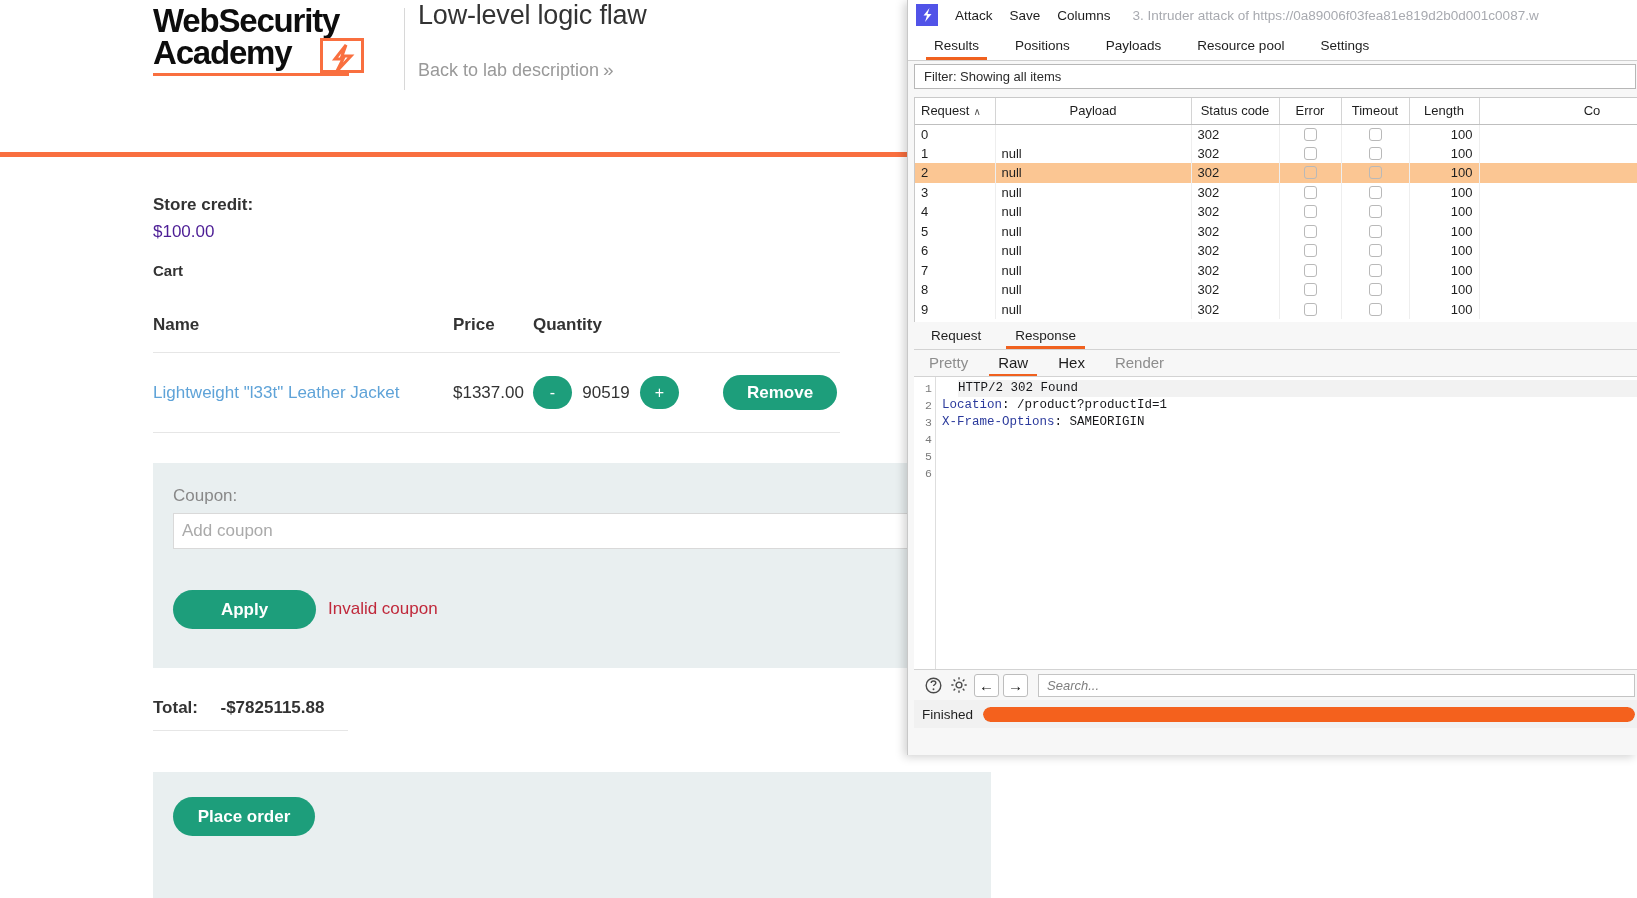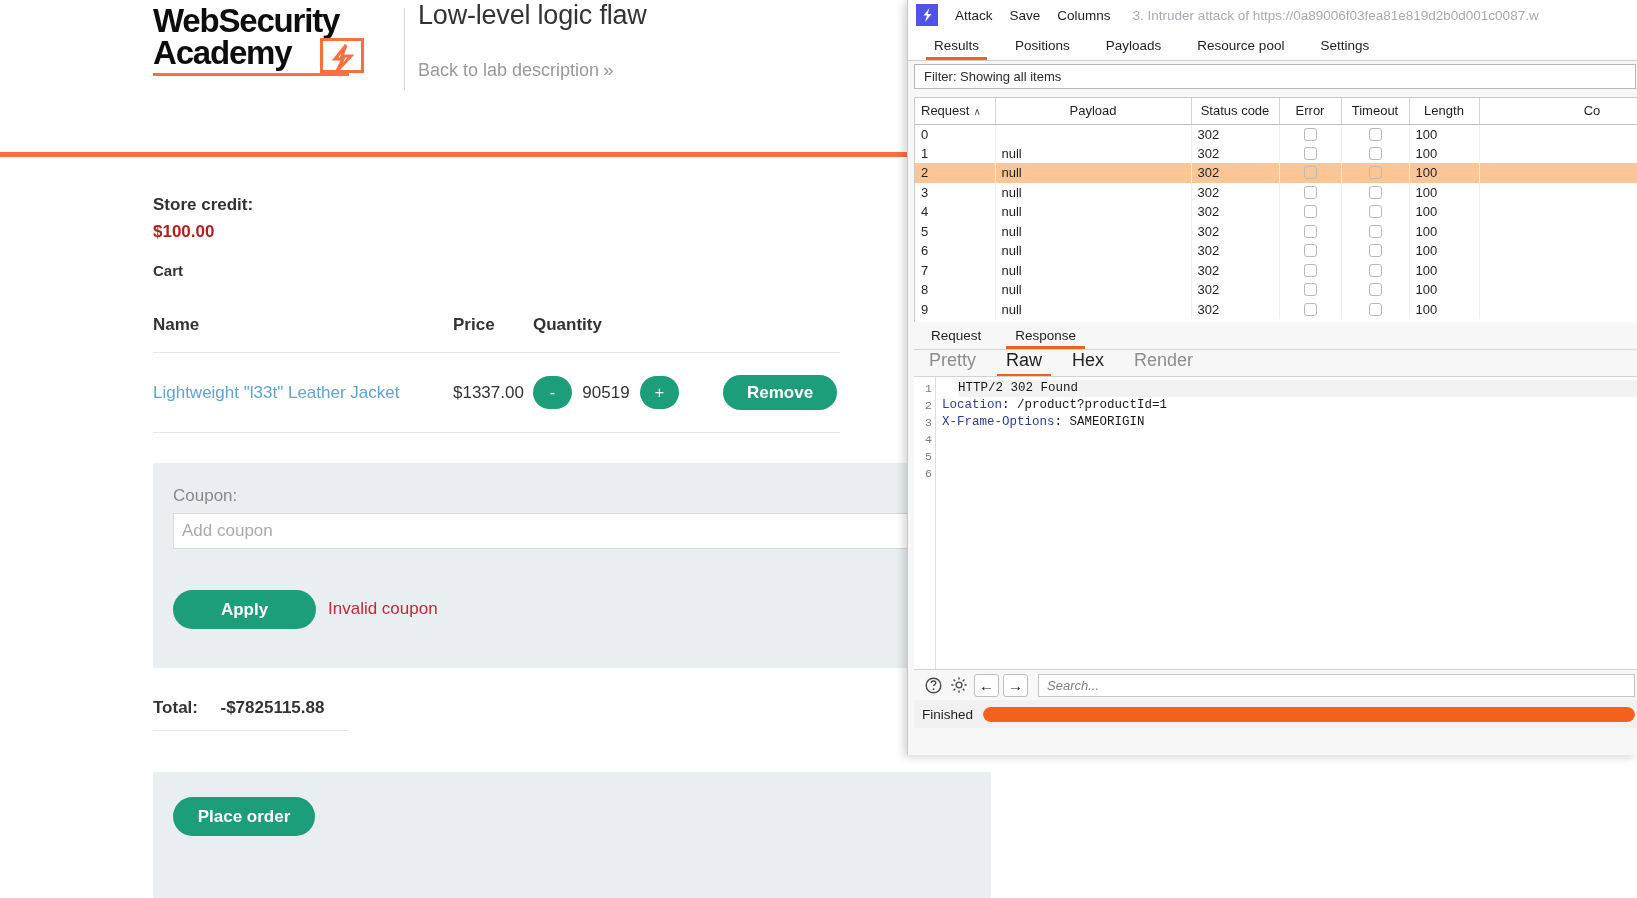--- a/index.html
+++ b/index.html
@@ -56,21 +56,21 @@
     position: absolute; left: 0; top: 152px; width: 100%; height: 5px;
     background: #f96f3f;
   }
 
   .store-credit-label {
     position: absolute; left: 153px; top: 195px;
     font-size: 17px; font-weight: bold; color: #333;
   }
   .store-credit-value {
     position: absolute; left: 153px; top: 222px;
-    font-size: 17px; font-weight: bold; color: #b91c1c;
+    font-size: 17px; font-weight: normal; color: #4c1d95;
   }
   .cart-heading {
     position: absolute; left: 153px; top: 262px;
     font-size: 15px; font-weight: bold; color: #333;
   }
 
   #cart-table {
     position: absolute; left: 153px; top: 315px; width: 687px;
     border-collapse: collapse;
   }
@@ -202,21 +202,21 @@
   table.res th.center { text-align: center; }
   table.res td {
     font-size: 13px; color: #1e1e1e; height: 19.5px; padding: 0 6px;
     border-right: 1px solid #eeeeee;
   }
   .c-request { width: 80px; }
   .c-payload { width: 196px; }
   .c-status { width: 88px; }
   .c-error { width: 62px; }
   .c-timeout { width: 68px; }
-  .c-length { width: 70px; }
+  .c-length { width: 70px; text-align: right; }
   .c-comment { width: 226px; }
   tr.sel td { background: #fbc693; }
   .sort-arrow { font-size: 10px; margin-left: 4px; color: #555; }
   .cb {
     width: 13px; height: 13px; border: 1px solid #b9b9b9; border-radius: 3px;
     background: #fff; margin: 0 auto; display: block;
   }
   tr.sel .cb { background: #fbc693; }
 
   #msg-tabs {
@@ -229,21 +229,21 @@
   }
   .msg-tab.active::after {
     content: ""; position: absolute; left: 8px; right: 8px; bottom: 0;
     height: 3px; background: #f0611f;
   }
   #view-tabs {
     display: flex; align-items: flex-end; height: 26px; margin-left: 6px;
     background: #f7f7f7;
   }
   .view-tab {
-    font-size: 18px; color: #8d8d8d; padding: 0 15px 5px 15px;
+    font-size: 15px; color: #8d8d8d; padding: 0 15px 5px 15px;
     cursor: pointer; position: relative;
   }
   .view-tab.on { color: #1e1e1e; }
   .view-tab.active { color: #1e1e1e; }
   .view-tab.active::after {
     content: ""; position: absolute; left: 6px; right: 6px; bottom: 0;
     height: 2.5px; background: #f0611f;
   }
 
   #editor {

